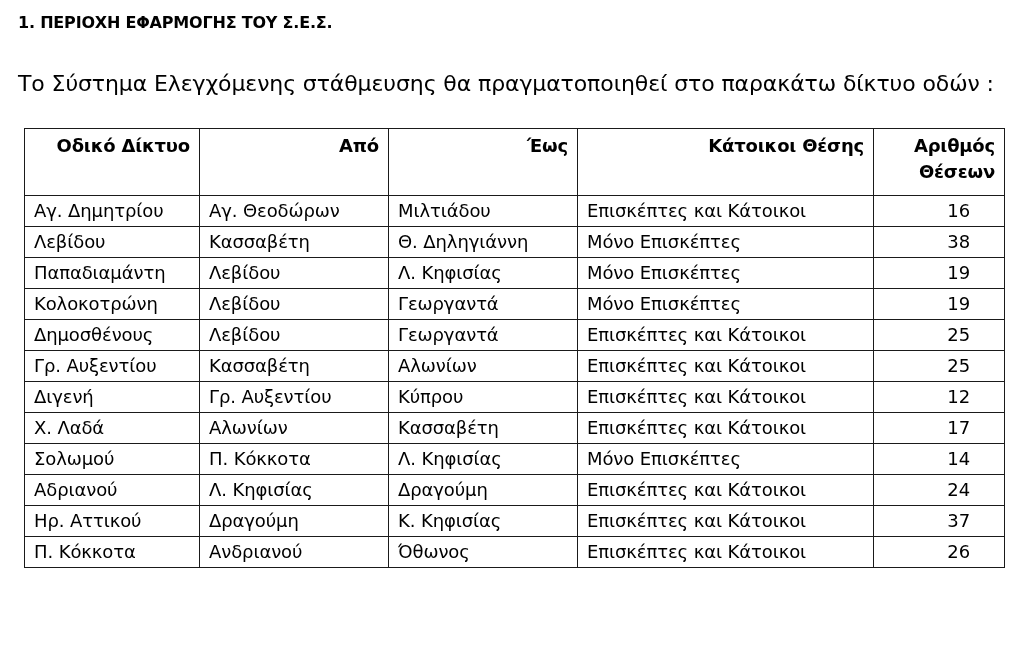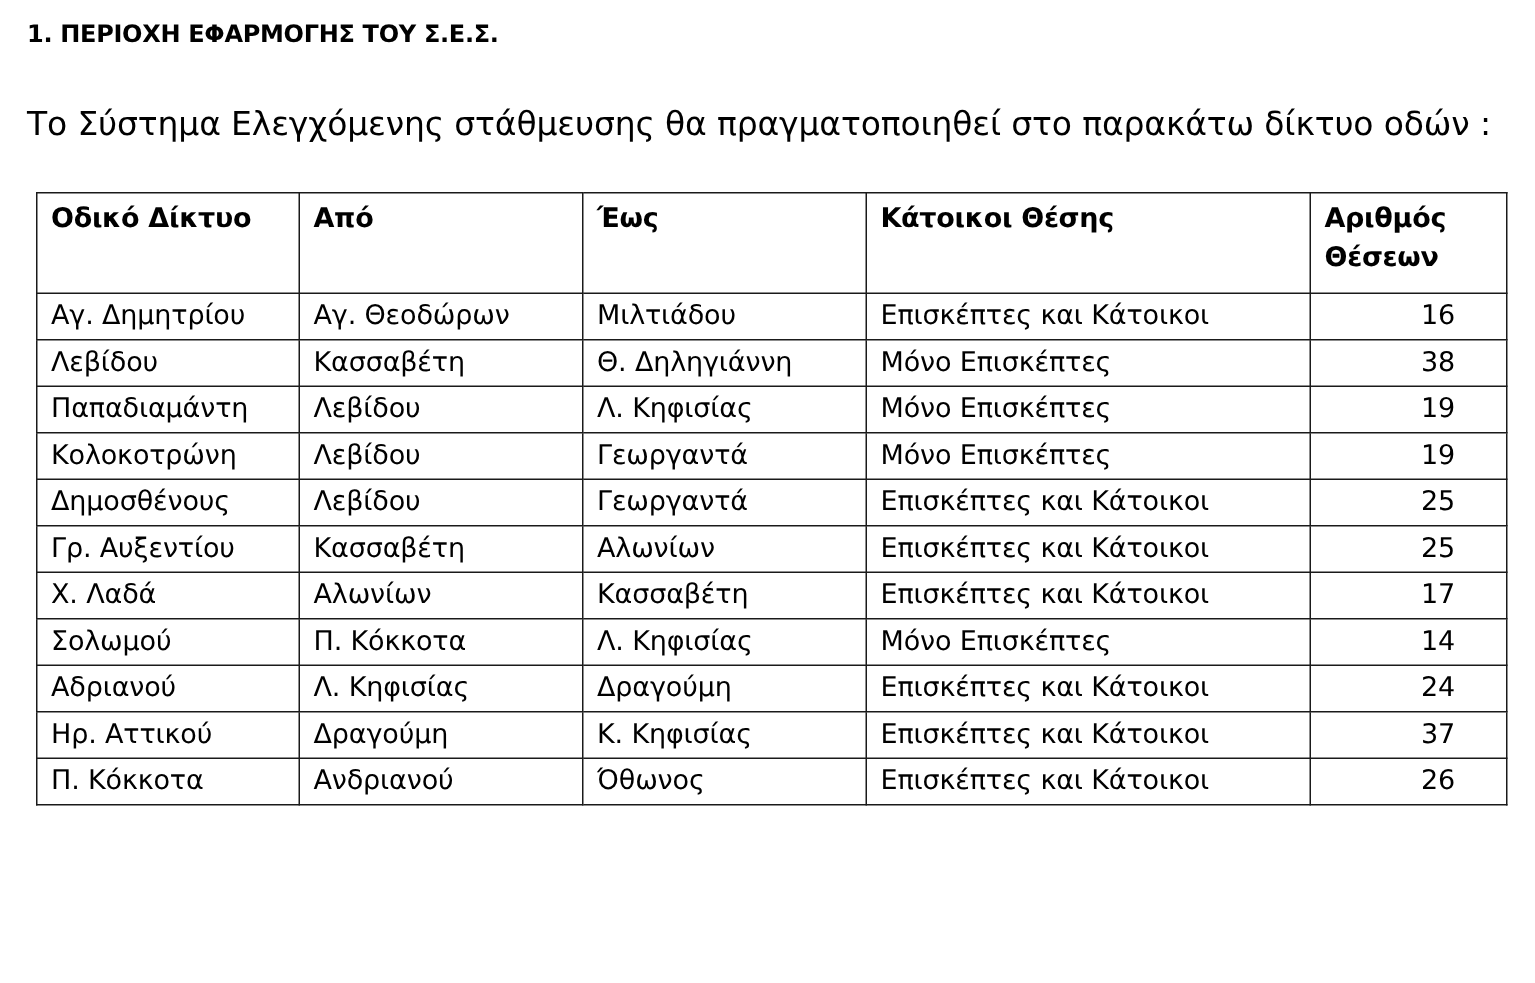--- a/index.html
+++ b/index.html
@@ -44,21 +44,21 @@
       border: 1.5px solid #1a1a1a;
       padding: 0 9px;
       white-space: nowrap;
       overflow: hidden;
     }
     table.roads th {
       height: 62px;
       vertical-align: top;
       font-weight: bold;
       font-size: 18px;
-      text-align: left;
+      text-align: right;
       padding-top: 4px;
       line-height: 26px;
       letter-spacing: -0.2px;
     }
     table.roads td {
       height: 30px;
       line-height: 30px;
       text-align: left;
       letter-spacing: -0.1px;
     }
@@ -135,20 +135,27 @@
       <td class="num">25</td>
     </tr>
     <tr>
       <td>Γρ. Αυξεντίου</td>
       <td>Κασσαβέτη</td>
       <td>Αλωνίων</td>
       <td>Επισκέπτες και Κάτοικοι</td>
       <td class="num">25</td>
     </tr>
     <tr>
+      <td>Διγενή</td>
+      <td>Γρ. Αυξεντίου</td>
+      <td>Κύπρου</td>
+      <td>Επισκέπτες και Κάτοικοι</td>
+      <td class="num">12</td>
+    </tr>
+    <tr>
       <td>Χ. Λαδά</td>
       <td>Αλωνίων</td>
       <td>Κασσαβέτη</td>
       <td>Επισκέπτες και Κάτοικοι</td>
       <td class="num">17</td>
     </tr>
     <tr>
       <td>Σολωμού</td>
       <td>Π. Κόκκοτα</td>
       <td>Λ. Κηφισίας</td>

